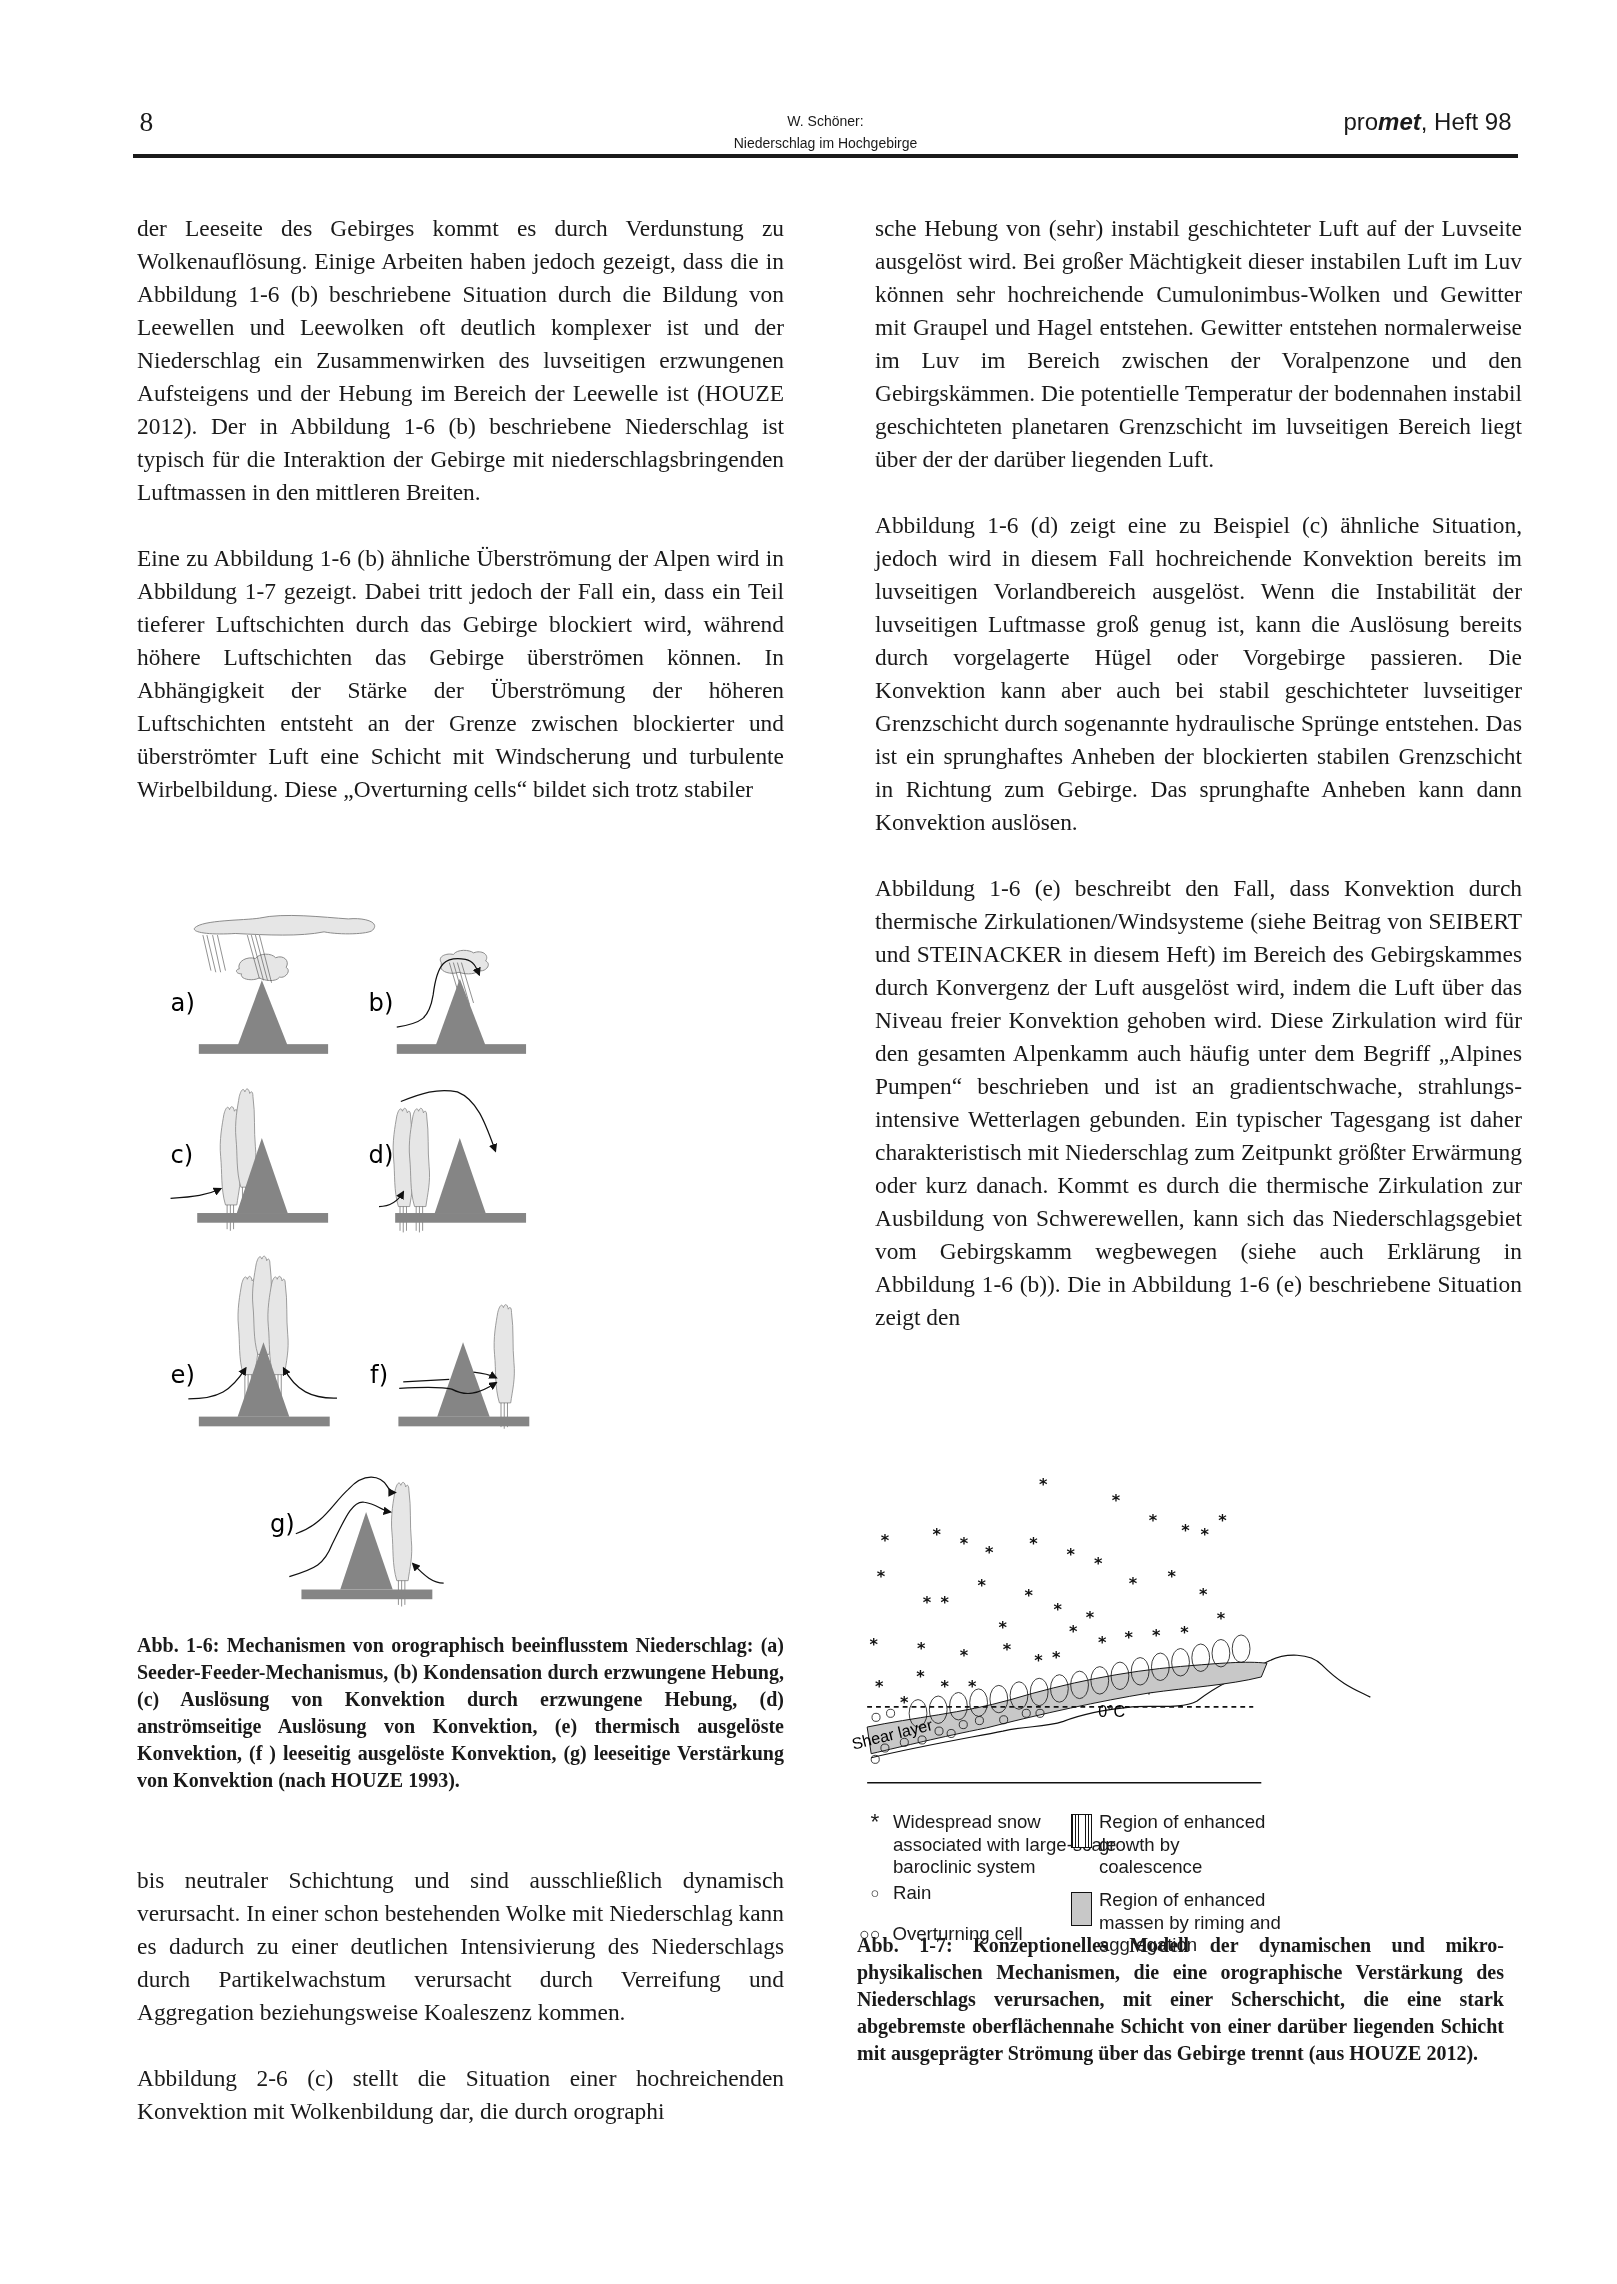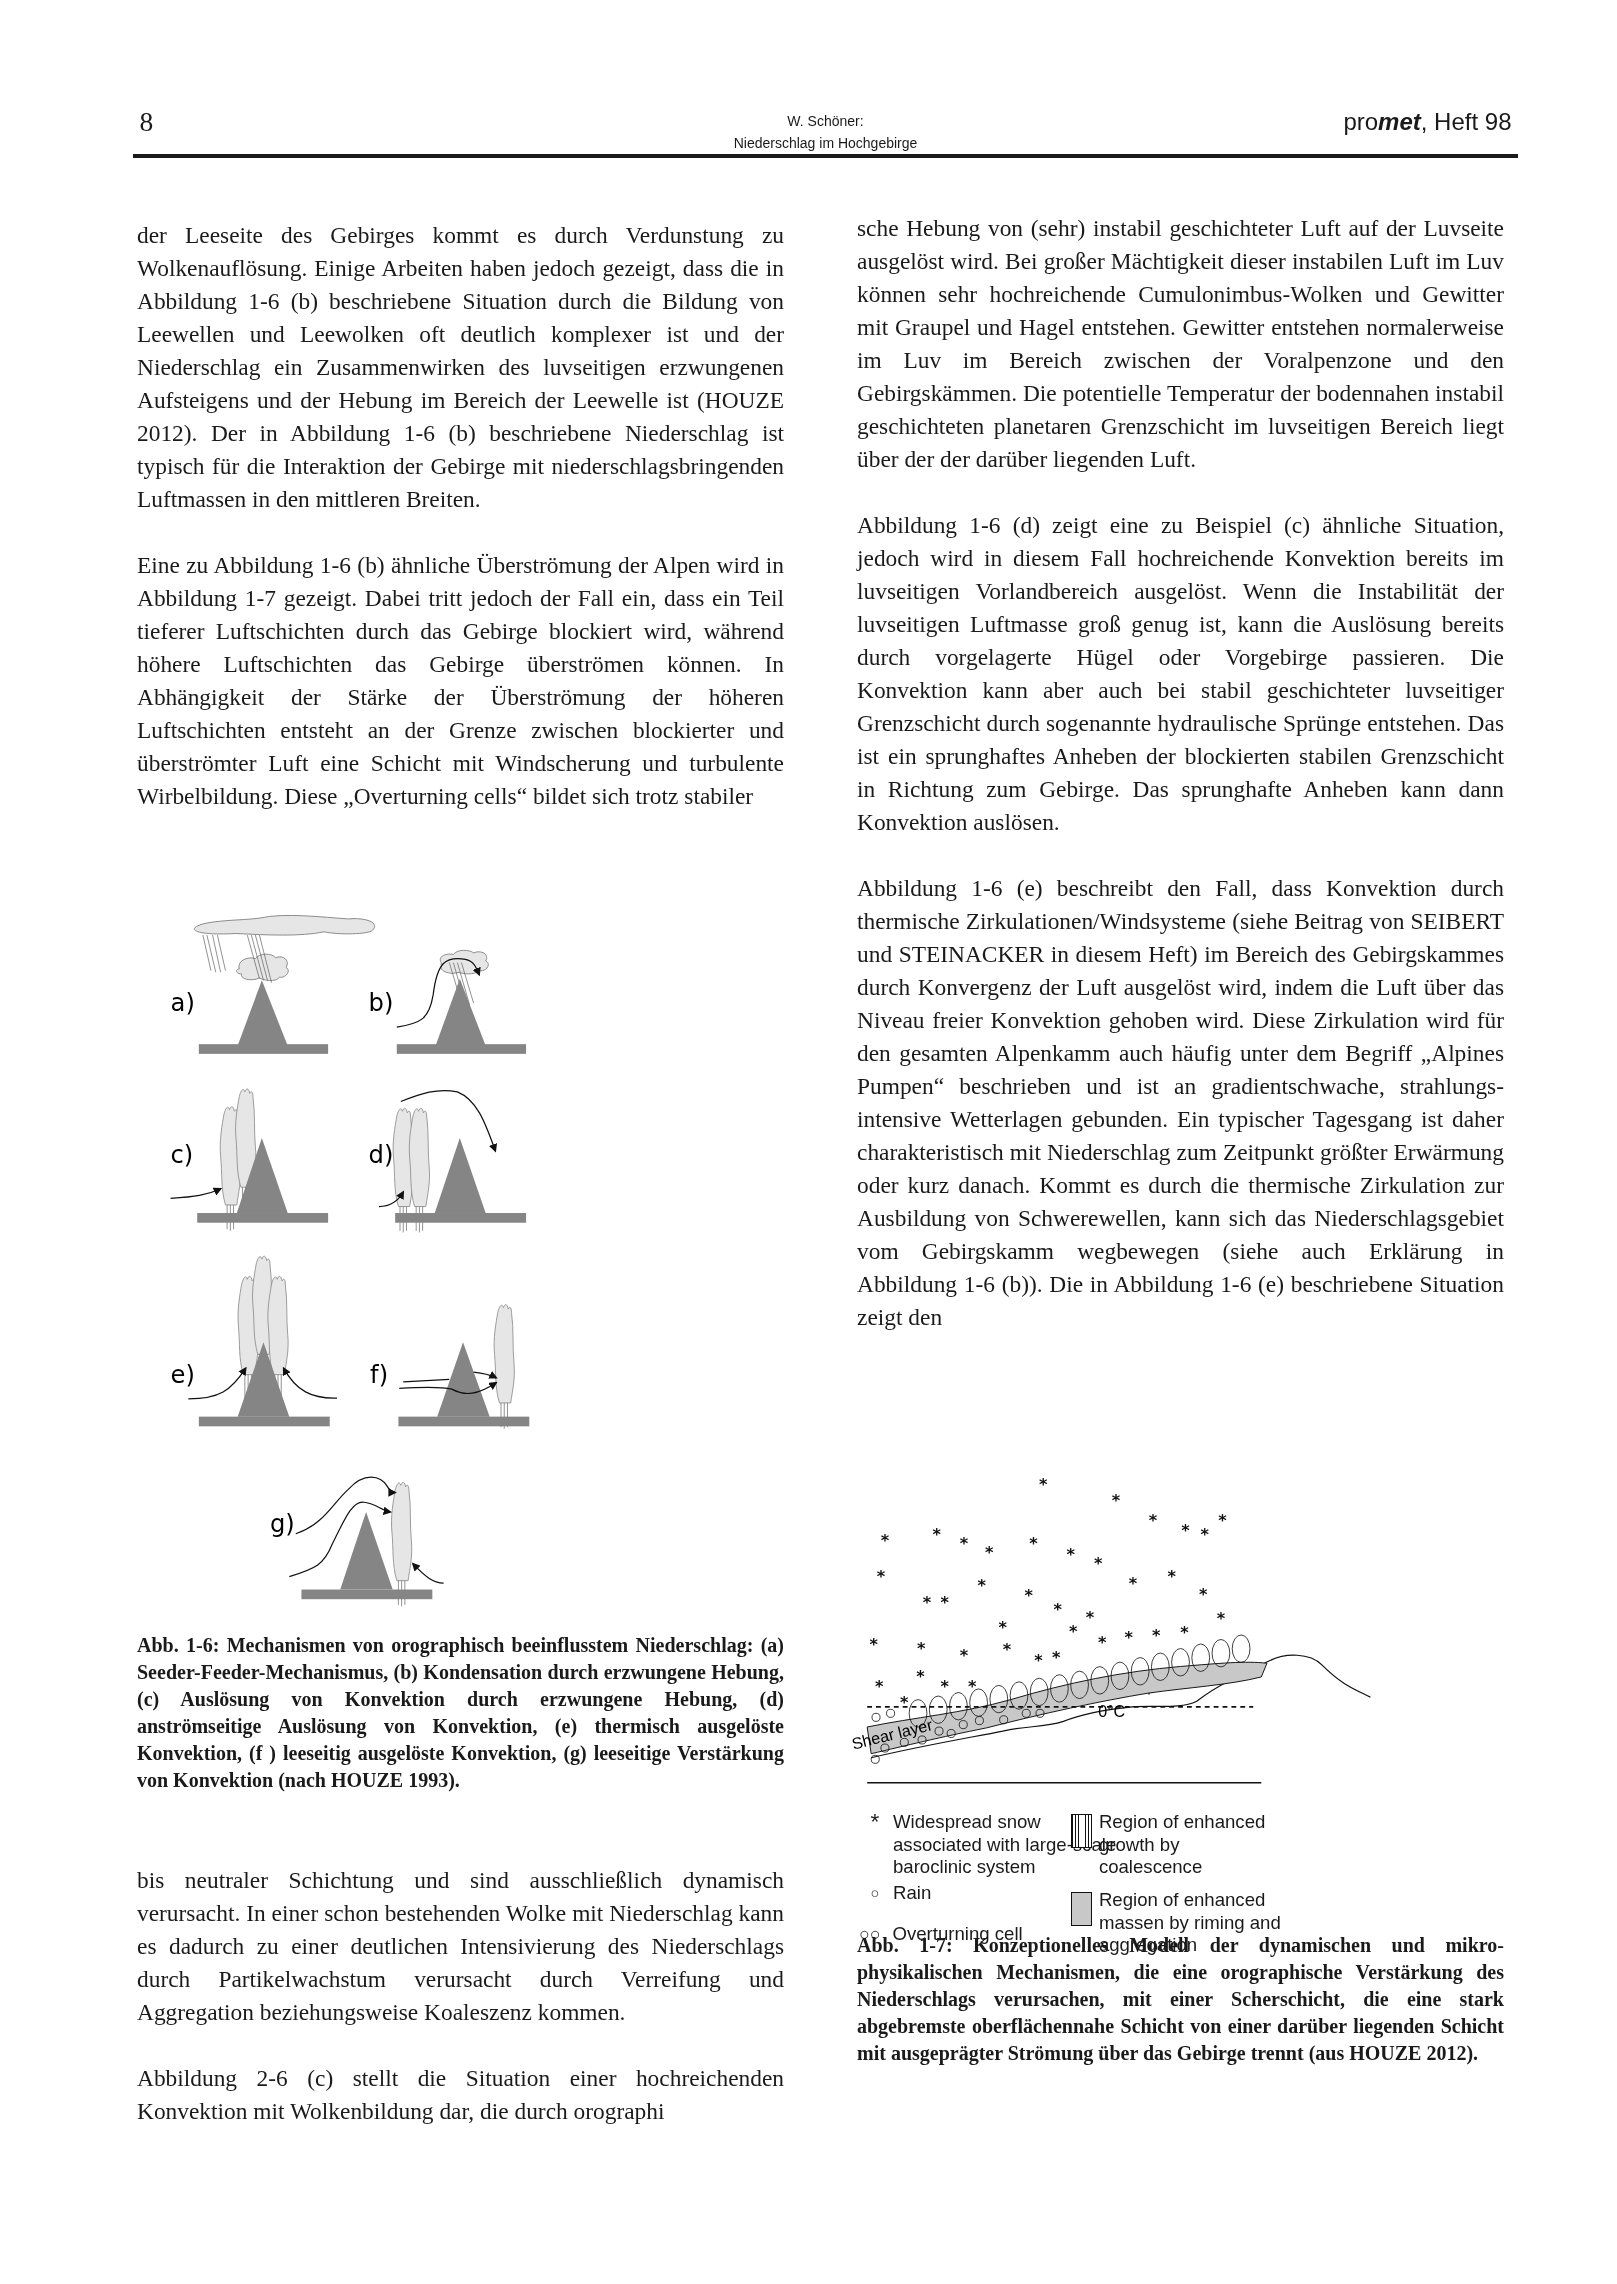--- a/index.html
+++ b/index.html
@@ -31,21 +31,21 @@
 <div class="hdr">
   <span class="page-no">8</span>
   <div class="center">
     <div>W. Schöner:</div>
     <div>Niederschlag im Hochgebirge</div>
   </div>
   <span class="journal"><span>pro</span><b>met</b><span>, Heft 98</span></span>
 </div>
 <div class="rule"></div>
 
-<div class="col left" style="top:212px;margin-top:7px;">
+<div class="col left" style="top:212px;">
   <p>der Leeseite des Gebirges kommt es durch Verdunstung zu Wolkenauflösung. Einige Arbeiten haben jedoch gezeigt, dass die in Abbildung 1-6 (b) beschriebene Situation durch die Bildung von Leewellen und Leewolken oft deutlich komplexer ist und der Niederschlag ein Zusammenwirken des luvseitigen erzwungenen Aufsteigens und der Hebung im Bereich der Leewelle ist (HOUZE 2012). Der in Abbil­dung 1-6 (b) beschriebene Niederschlag ist typisch für die Interaktion der Gebirge mit niederschlagsbringenden Luft­massen in den mittleren Breiten.</p>
   <p style="margin-top:33px;">Eine zu Abbildung 1-6 (b) ähnliche Überströmung der Al­pen wird in Abbildung 1-7 gezeigt. Dabei tritt jedoch der Fall ein, dass ein Teil tieferer Luftschichten durch das Ge­birge blockiert wird, während höhere Luftschichten das Gebirge überströmen können. In Abhängigkeit der Stärke der Überströmung der höheren Luftschichten entsteht an der Grenze zwischen blockierter und überströmter Luft eine Schicht mit Windscherung und turbulente Wirbelbil­dung. Diese „Overturning cells“ bildet sich trotz stabiler</p>
 </div>
 
 <svg class="fig16" viewBox="0 0 800 880" xmlns="http://www.w3.org/2000/svg">
   <defs>
     <marker id="ah" viewBox="0 0 10 10" refX="8" refY="5" markerWidth="7" markerHeight="7" orient="auto-start-reverse">
       <path d="M0,0 L10,5 L0,10 z" fill="#111"></path>
     </marker>
     <g id="tower">
@@ -141,21 +141,21 @@
 
 <div class="caption" style="left:137px; top:1632px; width:647px;">
   <p>Abb. 1-6: Mechanismen von orographisch beeinflusstem Nieder­schlag: (a) Seeder-Feeder-Mechanismus, (b) Kondensation durch erzwungene Hebung, (c) Auslösung von Konvektion durch er­zwungene Hebung, (d) anströmseitige Auslösung von Konvektion, (e) thermisch ausgelöste Konvektion, (f ) leeseitig ausgelöste Kon­vektion, (g) leeseitige Verstärkung von Konvektion (nach HOUZE 1993).</p>
 </div>
 
 <div class="col left" style="top:1864px;font-family:Liberation Serif, serif;">
   <p>bis neutraler Schichtung und sind ausschließlich dyna­misch verursacht. In einer schon bestehenden Wolke mit Niederschlag kann es dadurch zu einer deutlichen Intensi­vierung des Niederschlags durch Partikelwachstum verur­sacht durch Verreifung und Aggregation beziehungsweise Koaleszenz kommen.</p>
   <p style="margin-top:33px;">Abbildung 2-6 (c) stellt die Situation einer hochreichenden Konvektion mit Wolkenbildung dar, die durch orographi­</p>
 </div>
 
-<div class="col right" style="top:212px;">
+<div class="col right" style="top:212px;margin-left:18px;">
   <p>sche Hebung von (sehr) instabil geschichteter Luft auf der Luvseite ausgelöst wird. Bei großer Mächtigkeit dieser instabilen Luft im Luv können sehr hochreichende Cu­mulonimbus-Wolken und Gewitter mit Graupel und Hagel entstehen. Gewitter entstehen normalerweise im Luv im Bereich zwischen der Voralpenzone und den Gebirgskäm­men. Die potentielle Temperatur der bodennahen instabil geschichteten planetaren Grenzschicht im luvseitigen Be­reich liegt über der der darüber liegenden Luft.</p>
   <p style="margin-top:33px;">Abbildung 1-6 (d) zeigt eine zu Beispiel (c) ähnliche Situ­ation, jedoch wird in diesem Fall hochreichende Konvekti­on bereits im luvseitigen Vorlandbereich ausgelöst. Wenn die Instabilität der luvseitigen Luftmasse groß genug ist, kann die Auslösung bereits durch vorgelagerte Hügel oder Vorgebirge passieren. Die Konvektion kann aber auch bei stabil geschichteter luvseitiger Grenzschicht durch soge­nannte hydraulische Sprünge entstehen. Das ist ein sprung­haftes Anheben der blockierten stabilen Grenzschicht in Richtung zum Gebirge. Das sprunghafte Anheben kann dann Konvektion auslösen.</p>
   <p style="margin-top:33px;">Abbildung 1-6 (e) beschreibt den Fall, dass Konvektion durch thermische Zirkulationen/Windsysteme (siehe Beitrag von SEIBERT und STEINACKER in diesem Heft) im Bereich des Gebirgskammes durch Konvergenz der Luft ausgelöst wird, indem die Luft über das Niveau freier Konvektion gehoben wird. Diese Zirkulation wird für den gesamten Alpenkamm auch häufig unter dem Begriff „Alpines Pum­pen“ beschrieben und ist an gradientschwache, strahlungs­intensive Wetterlagen gebunden. Ein typischer Tagesgang ist daher charakteristisch mit Niederschlag zum Zeitpunkt größter Erwärmung oder kurz danach. Kommt es durch die thermische Zirkulation zur Ausbildung von Schwerewel­len, kann sich das Niederschlagsgebiet vom Gebirgskamm wegbewegen (siehe auch Erklärung in Abbildung 1-6 (b)). Die in Abbildung 1-6 (e) beschriebene Situation zeigt den</p>
 </div>
 
 <svg class="fig17" viewBox="0 0 830 390" xmlns="http://www.w3.org/2000/svg">
   <g id="snowflakes" font-family="DejaVu Sans, sans-serif" font-size="20" font-weight="bold" fill="#111" text-anchor="middle">
       <text x="250" y="23">*</text>
       <text x="340" y="43">*</text>
       <text x="386" y="68">*</text>

